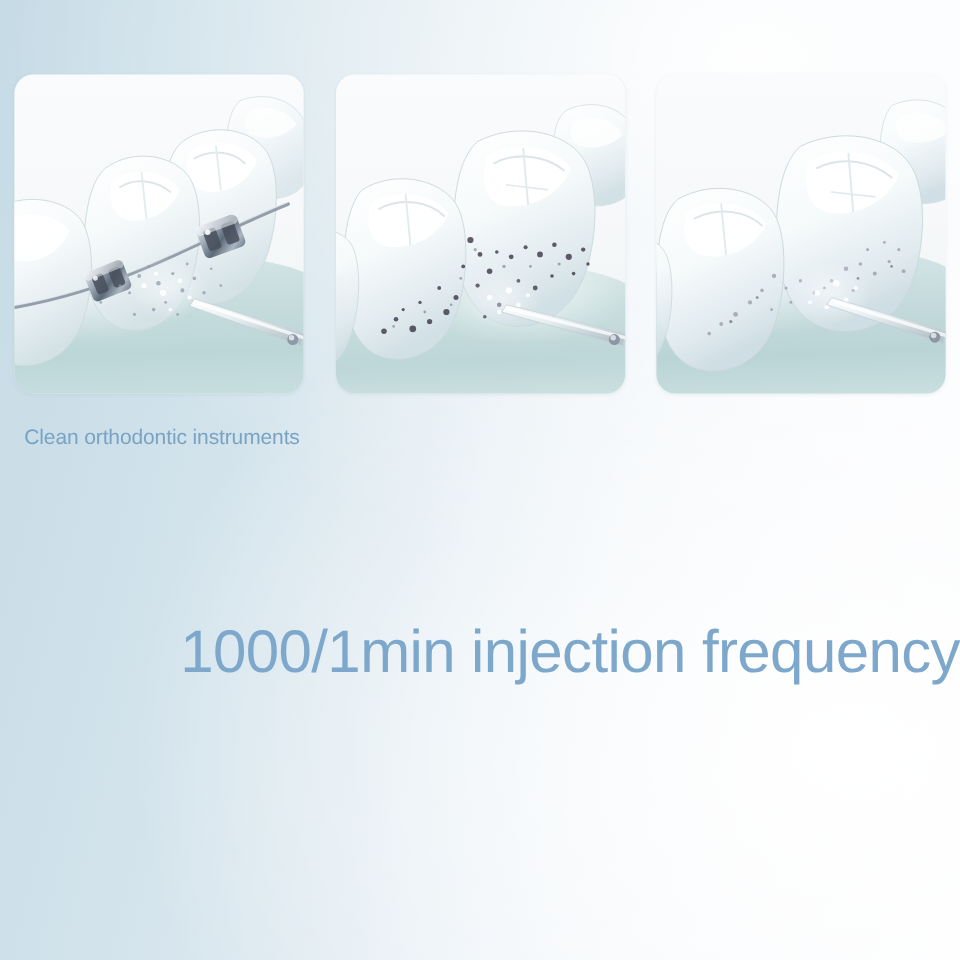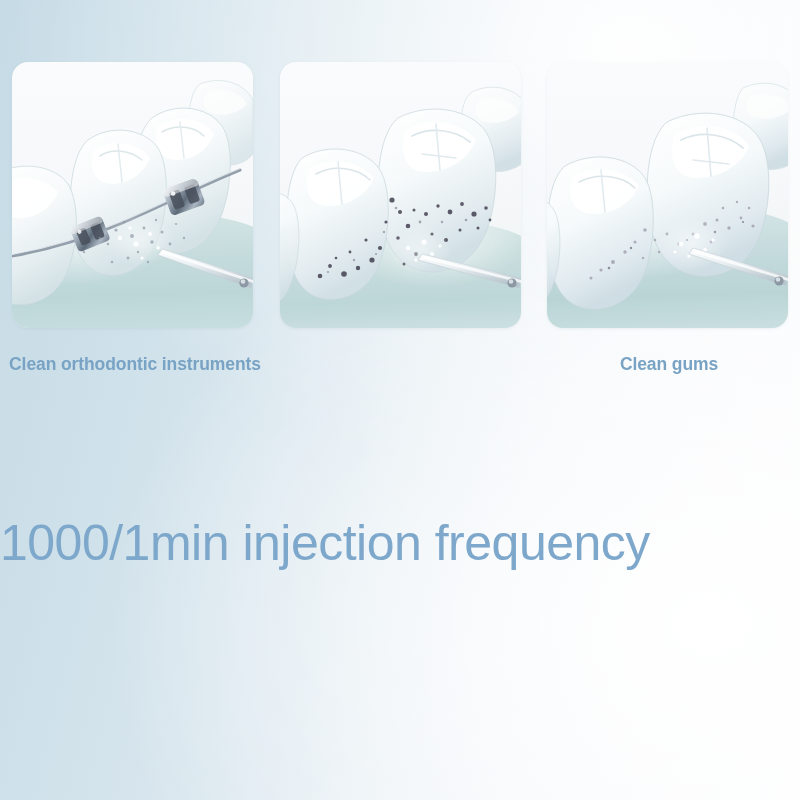--- a/index.html
+++ b/index.html
@@ -81,37 +81,37 @@
     position: absolute;
     top: 354px;
     left: 0;
     width: 800px;
     height: 26px;
   }
   .caption {
     position: absolute;
     top: 0;
     font-size: 17.5px;
-    font-weight: 700;
+    font-weight: 400;
     letter-spacing: -0.1px;
     color: #79a3c4;
     white-space: nowrap;
     text-align: center;
   }
   .caption.c1 { left: 0;   width: 270px; }
   .caption.c2 { left: 300px; width: 196px; }
   .caption.c3 { left: 580px; width: 178px; }
 
   
   .headline {
     position: absolute;
     top: 510px;
     left: 0;
     width: 800px;
-    text-align: left;
+    text-align: right;
     font-size: 50px;
     line-height: 66px;
     font-weight: 400;
     letter-spacing: -0.5px;
     color: #7ea8cb;
     white-space: nowrap;
   }
 </style>
 </head>
 <body>
@@ -437,18 +437,17 @@
           <circle cx="232" cy="219" r="4.6" fill="#8b97a3"></circle>
           <circle cx="231" cy="217.5" r="2.3" fill="#d6dee4"></circle>
         </g>
       </svg>
 
     </div>
   </div>
 
   <div class="caption-row">
     <div class="caption c1">Clean orthodontic instruments</div>
-    <div class="caption c3">Clean gums</div>
   </div>
 
   <div class="headline">1000/1min injection frequency</div>
 
 </div>
 
 </body></html>

